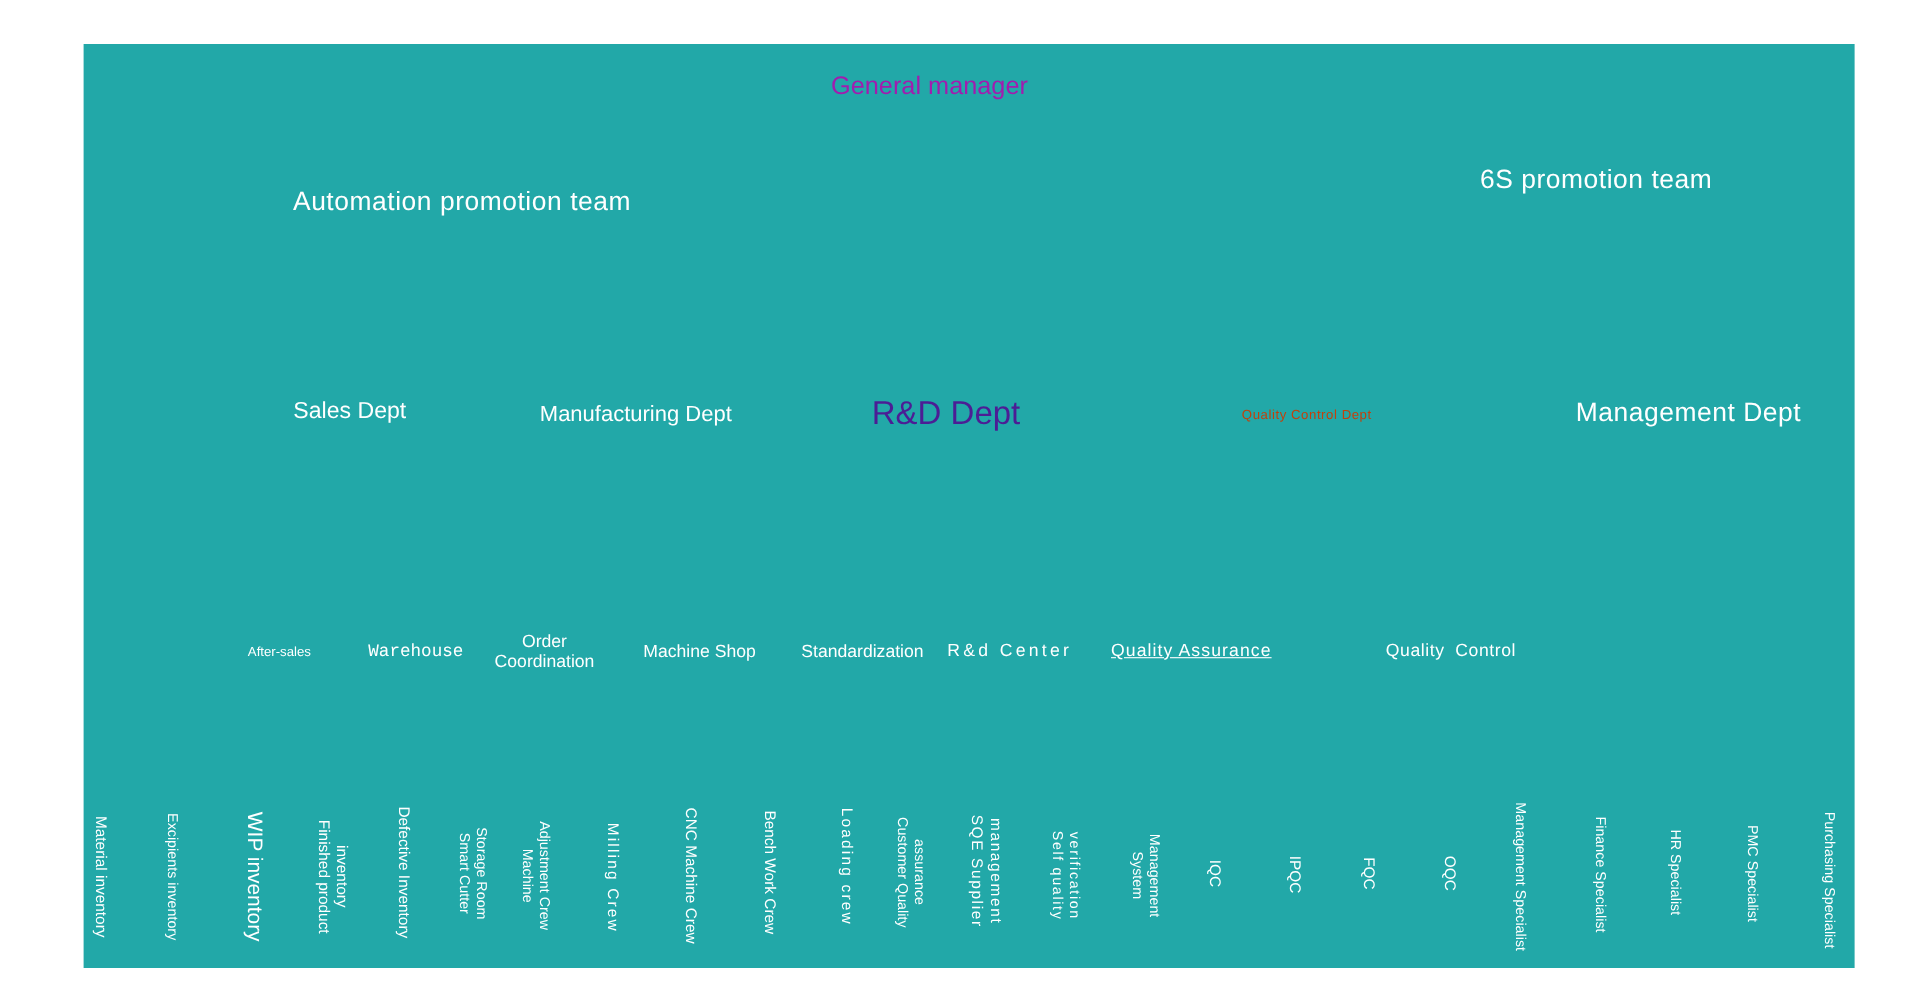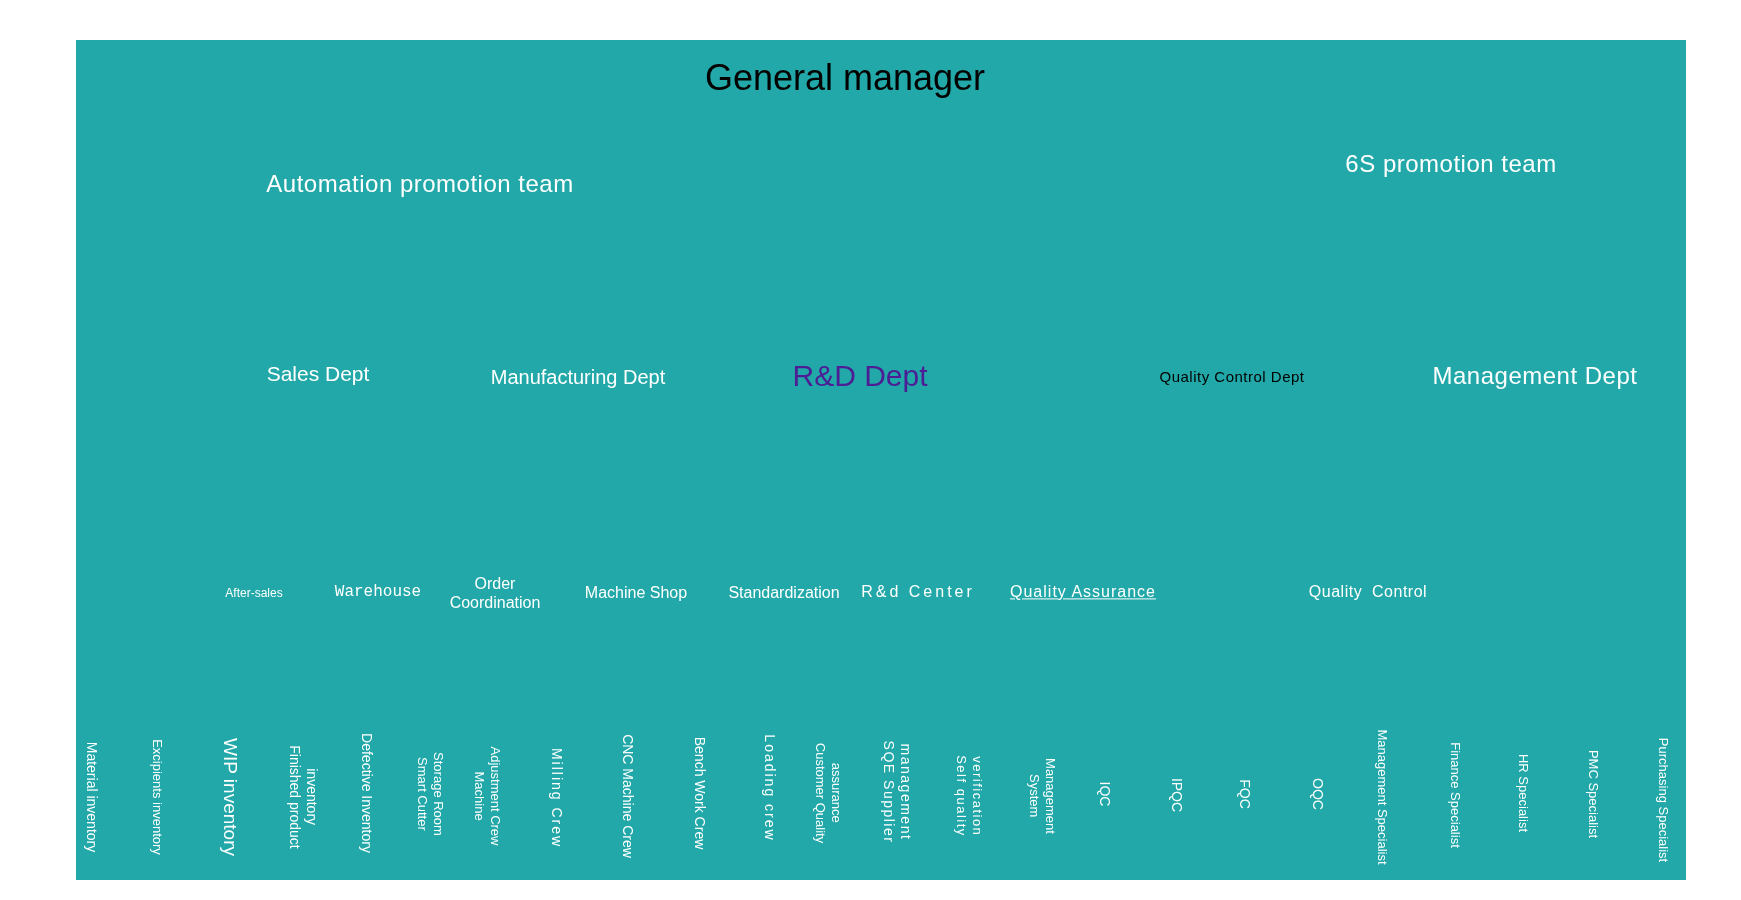--- a/index.html
+++ b/index.html
@@ -25,37 +25,37 @@
     writing-mode:vertical-lr;
     text-orientation:mixed;
   }
 </style>
 </head>
 <body>
 
 <div class="page">
   <div class="panel" id="panel" style="left: 76px; top: 40px; width: 1610px; height: 840px; background: rgb(34, 168, 168);"></div>
   <div id="nodes-layer">
-      <div class="node" style="left: 845px; top: 78px; font-size: 36px; color: #000000;">General manager</div>
+      <div class="node" style="left: 845px; top: 78px; font-size: 23px; color: #a21caf;">General manager</div>
       <div class="node" style="left: 420px; top: 158px; font-size: 24px; letter-spacing: 0.5px; color: rgb(255, 255, 255); margin-top: 26px;">Automation promotion team</div>
       <div class="node" style="left: 1415px; top: 164px; font-size: 24px; letter-spacing: 0.5px; color: rgb(255, 255, 255); margin-left: 36px;">6S promotion team</div>
       <div class="node" style="left: 318px; top: 374px; font-size: 21px; color: rgb(255, 255, 255);">Sales Dept</div>
       <div class="node" style="left: 578px; top: 377px; font-size: 20px; color: rgb(255, 255, 255); text-align: right;">Manufacturing Dept</div>
       <div class="node" style="left: 860px; top: 376px; font-size: 30px; color: #4c1d95;">R&amp;D Dept</div>
-      <div class="node" style="left: 1188px; top: 377px; font-size: 15px; letter-spacing: 0.5px; color: #000000; margin-left: 44px;">Quality Control Dept</div>
+      <div class="node" style="left: 1188px; top: 377px; font-size: 12px; letter-spacing: 0.5px; color: #c2410c;">Quality Control Dept</div>
       <div class="node" style="left: 1535px; top: 376px; font-size: 24px; letter-spacing: 0.5px; color: rgb(255, 255, 255);">Management Dept</div>
       <div class="node" style="left: 254px; top: 593px; font-size: 12px; color: rgb(255, 255, 255);">After-sales</div>
       <div class="node" style="left: 378px; top: 593px; font-size: 16px; color: rgb(255, 255, 255); font-family: Liberation Mono, monospace;">Warehouse</div>
       <div class="node" style="left: 495px; top: 593px; font-size: 16px; color: rgb(255, 255, 255);">Order
 Coordination</div>
       <div class="node" style="left: 636px; top: 593px; font-size: 16px; color: rgb(255, 255, 255);">Machine Shop</div>
       <div class="node" style="left: 784px; top: 593px; font-size: 16px; color: rgb(255, 255, 255);">Standardization</div>
       <div class="node" style="left: 918px; top: 592px; font-size: 16px; letter-spacing: 3px; color: rgb(255, 255, 255);">R&amp;d Center</div>
       <div class="node" style="left: 1083px; top: 592px; font-size: 16px; letter-spacing: 1px; color: rgb(255, 255, 255); text-decoration: underline;">Quality Assurance</div>
-      <div class="node" style="left: 1368px; top: 592px; font-size: 16px; letter-spacing: 0.5px; color: rgb(255, 255, 255);">Quality  Control</div>
+      <div class="node" style="left: 1319px; top: 592px; font-size: 16px; letter-spacing: 0.5px; color: rgb(255, 255, 255);">Quality  Control</div>
       <div class="node vertical" style="left: 92px; top: 797px; font-size: 14px; color: rgb(255, 255, 255);">Material inventory</div>
       <div class="node vertical" style="left: 157px; top: 797px; font-size: 13px; color: rgb(255, 255, 255);">Excipients inventory</div>
       <div class="node vertical" style="left: 230px; top: 797px; font-size: 19px; color: rgb(255, 255, 255);">WIP inventory</div>
       <div class="node vertical" style="left: 303px; top: 797px; font-size: 14px; color: rgb(255, 255, 255);">Finished product
 inventory</div>
       <div class="node vertical" style="left: 367px; top: 793px; font-size: 14px; color: rgb(255, 255, 255);">Defective Inventory</div>
       <div class="node vertical" style="left: 430px; top: 794px; font-size: 13px; color: rgb(255, 255, 255);">Smart Cutter
 Storage Room</div>
       <div class="node vertical" style="left: 487px; top: 796px; font-size: 13px; color: rgb(255, 255, 255);">Machine
 Adjustment Crew</div>

